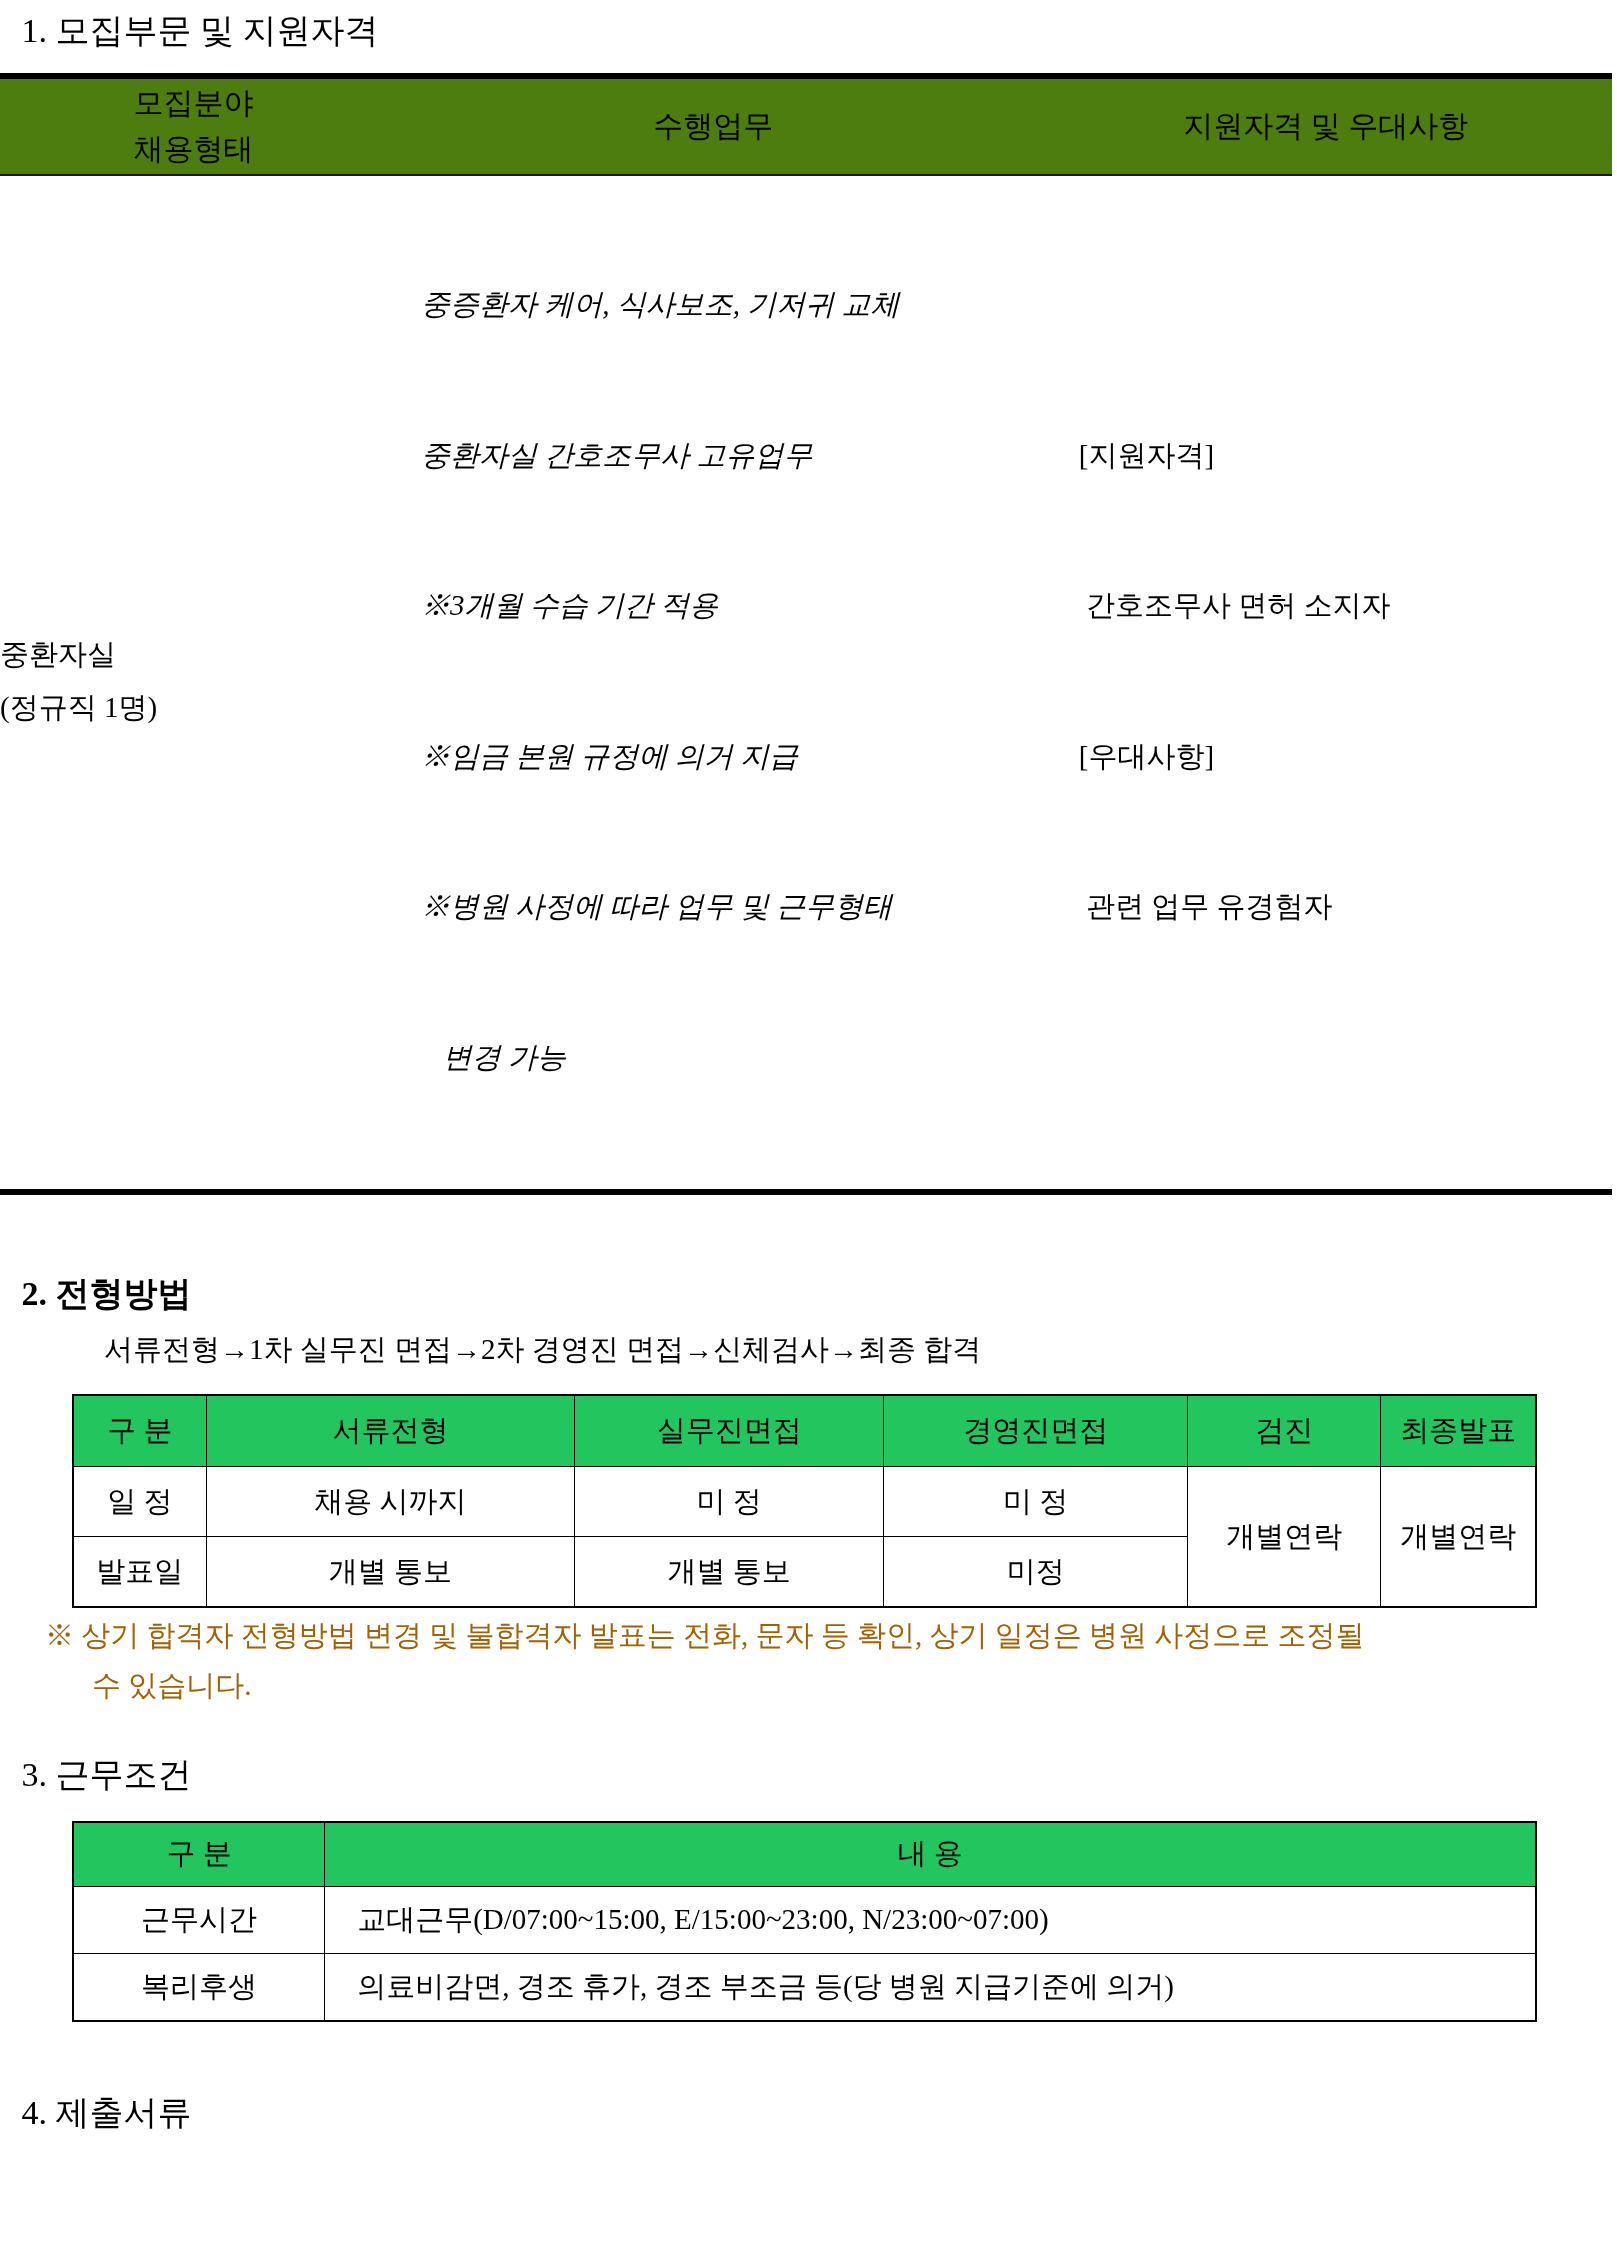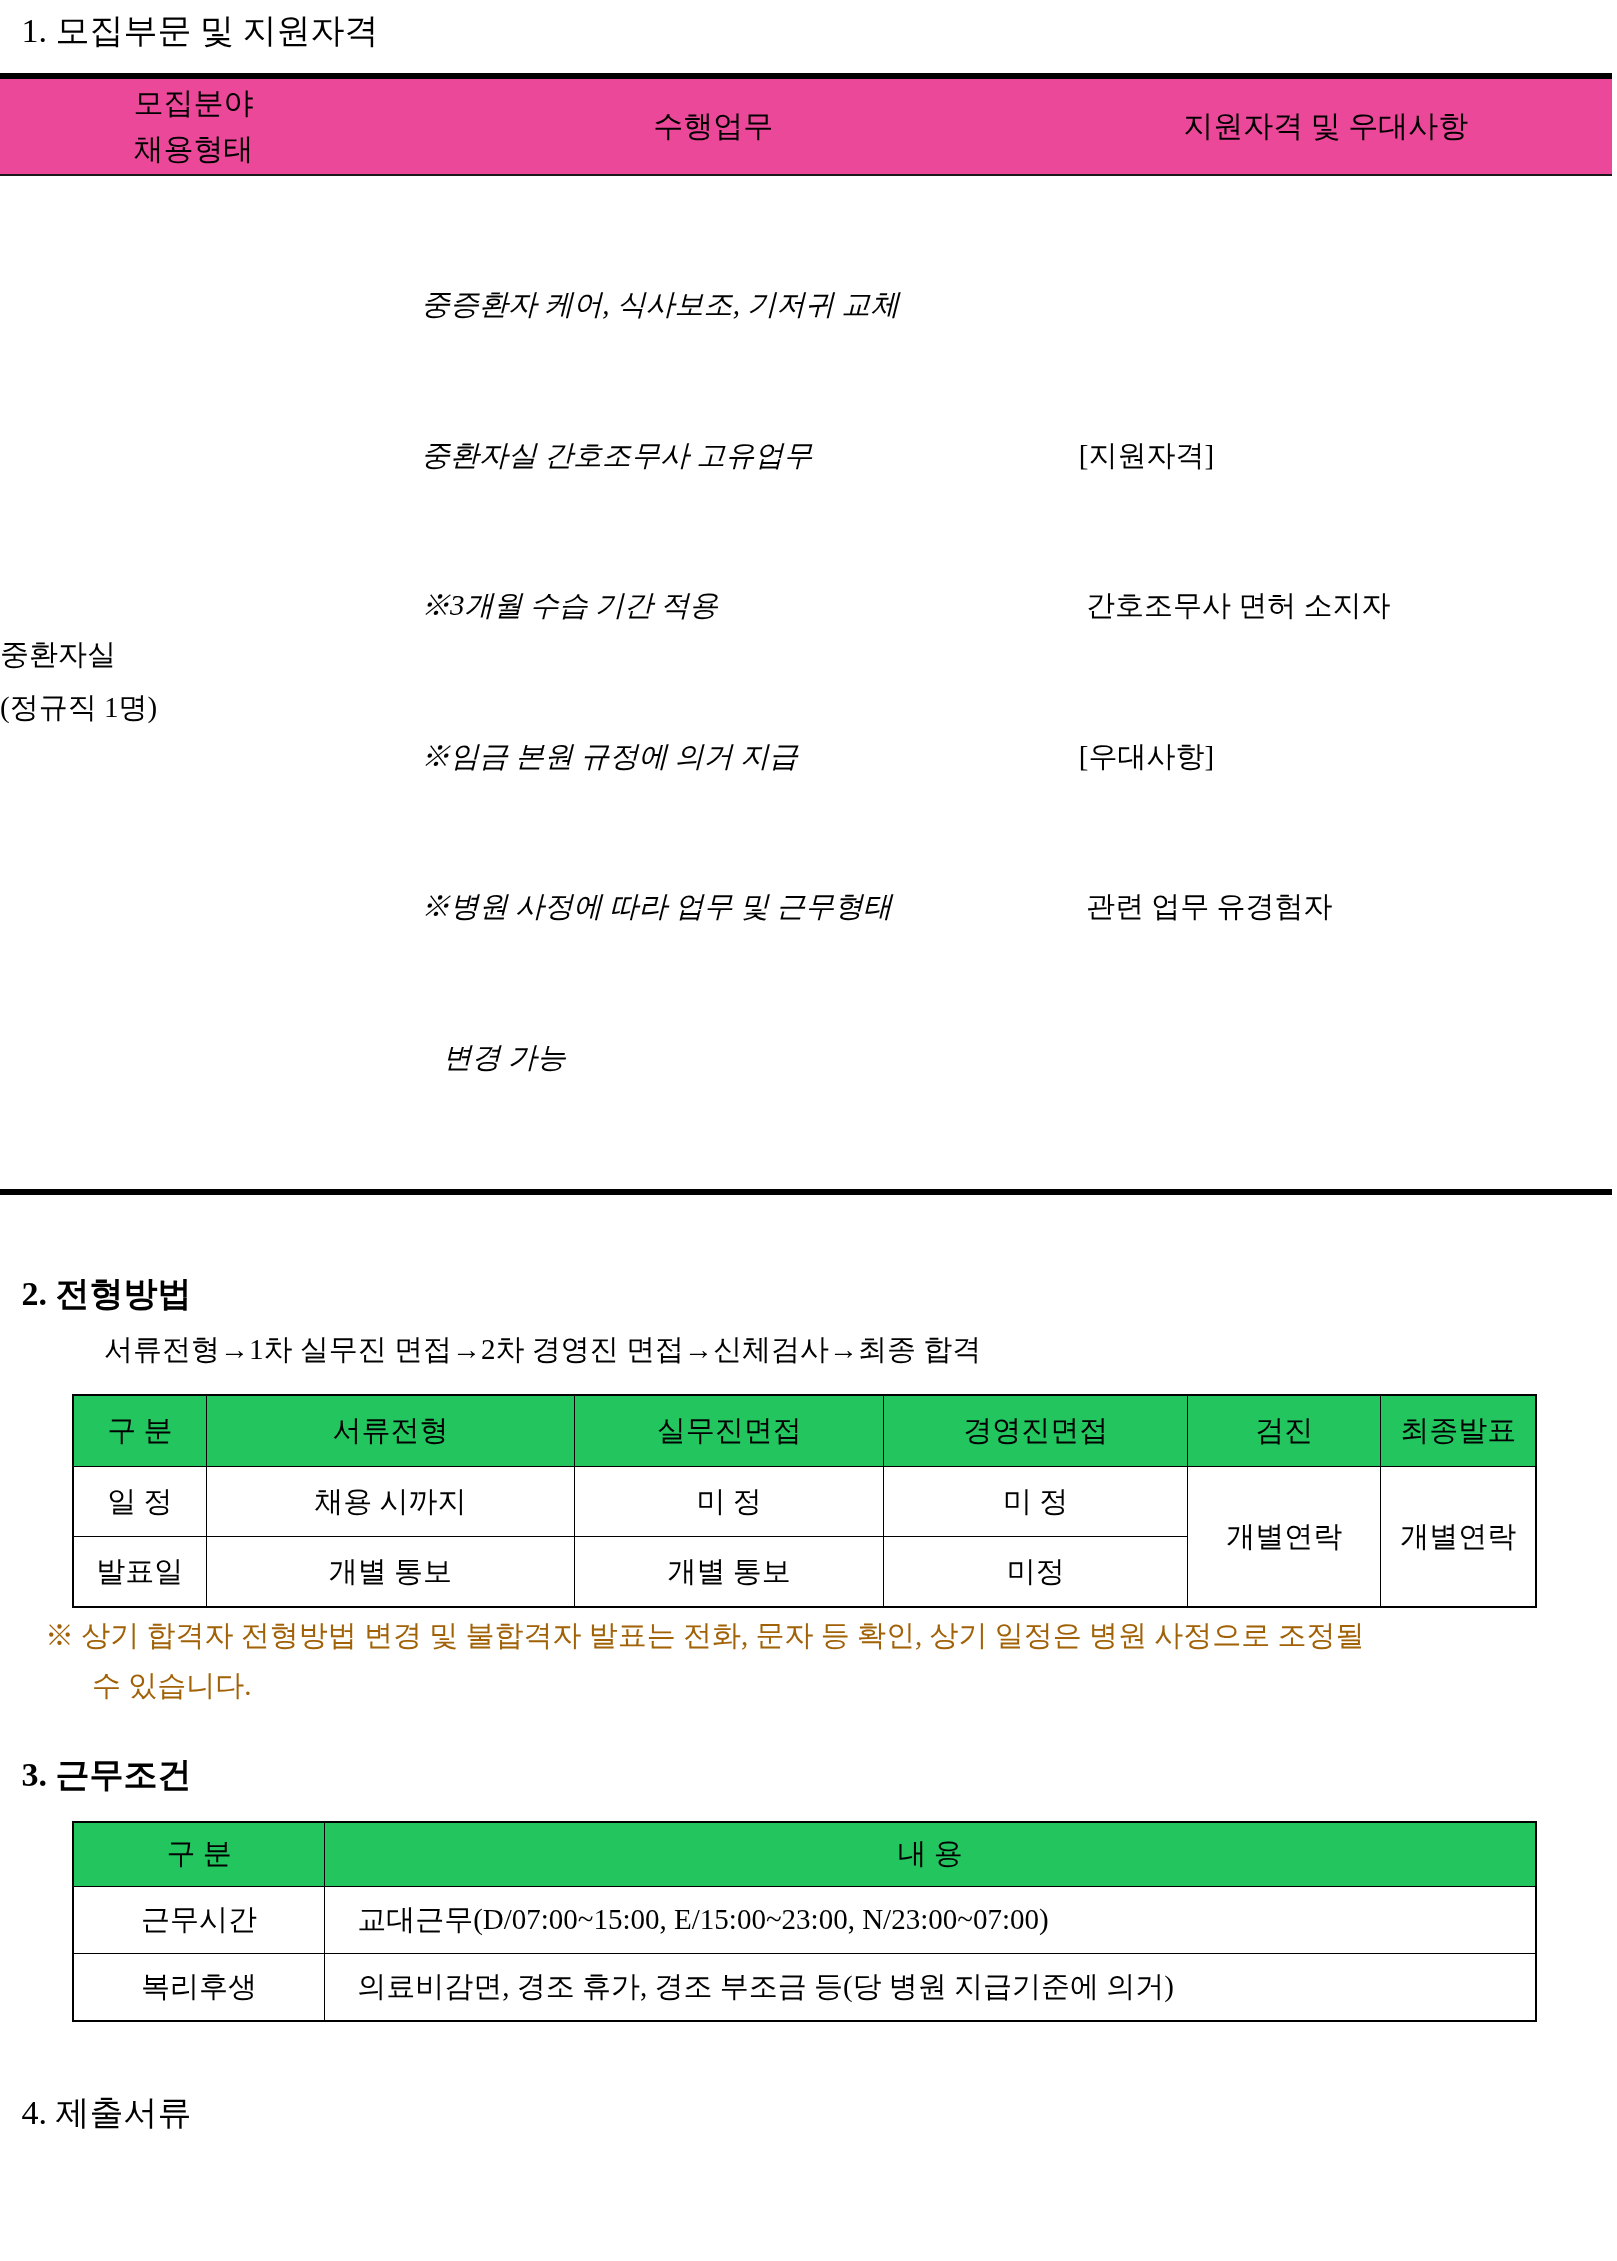--- a/index.html
+++ b/index.html
@@ -7,21 +7,21 @@
     width:1618px;height:2261px;background:#ffffff;color:#000;
     font-family:"Liberation Serif","DejaVu Serif",serif;
     -webkit-font-smoothing:antialiased;
   }
   .doc{position:relative;width:1618px;height:2261px;overflow:hidden;padding-top:10px;box-sizing:border-box;}
 
   .sec-title{font-size:34px;line-height:1.25;margin-left:21.5px;font-weight:500;}
 
   
   .table1{margin-top:20px;border-top:6.5px solid #000;border-bottom:6.5px solid #000;width:1612px;}
-  .t1-header{display:grid;grid-template-columns:24% 40.5% 35.5%;background:#ec4899;
+  .t1-header{display:grid;grid-template-columns:24% 40.5% 35.5%;background:#4d7c0f;
     border-bottom:2.2px solid #1a1a1a;min-height:95px;align-items:center;}
   .t1-h{text-align:center;font-size:30px;line-height:1.55;}
   .t1-body{display:grid;grid-template-columns:24% 40.5% 35.5%;align-items:center;padding:7.2px 0 10px 0;min-height:310px;}
   .t1-col{font-size:29px;line-height:1.6;}
   .t1-col.pos{text-align:left;}
   .t1-col.duty{padding-left:34px;white-space:pre;font-style:italic;}
   .t1-col.qual{padding-left:39px;white-space:pre;}
   .t1-col div{margin:5.7px 0;}
 
   
@@ -35,21 +35,21 @@
   .t2 tr.head td{height:70px;}
   .t2 tr.r td{height:69px;}
   .t3 tr.head td{height:63px;}
   .t3 tr.r td{height:66px;}
   .t3 td.content{text-align:left;padding-left:32px;}
 
   .note-blue{color:#a16207;font-size:29px;margin:11.5px 0 0 45px;line-height:1.1;}
   .note-blue .l2{margin:18.7px 0 0 47px;}
 
   .s2{margin-top:78px;font-weight:bold;}
-  .s3{margin-top:52px;font-weight:bold;}
+  .s3{margin-top:52px;}
   .s4{margin-top:70px;}
 </style>
 </head>
 <body>
 
 <div class="doc">
 
   <div class="sec-title">1. 모집부문 및 지원자격</div>
 
   <div class="table1">

